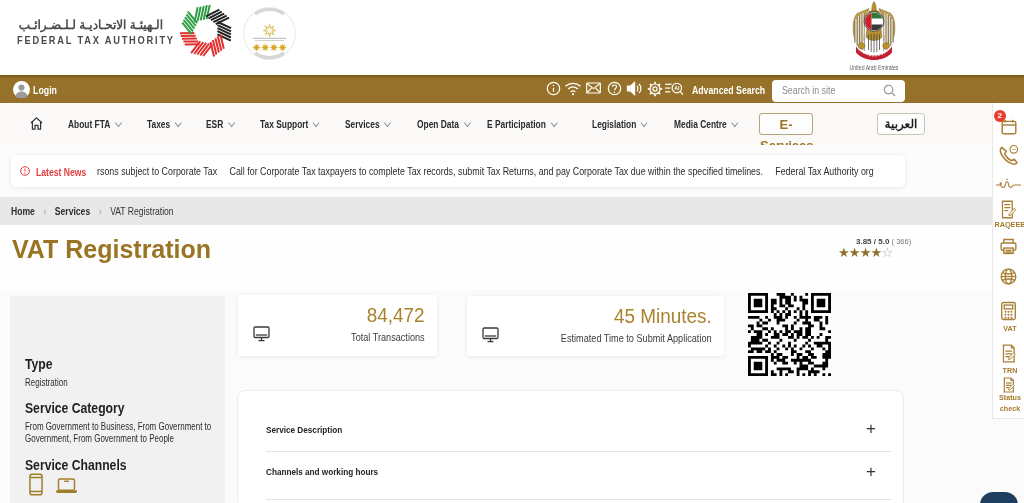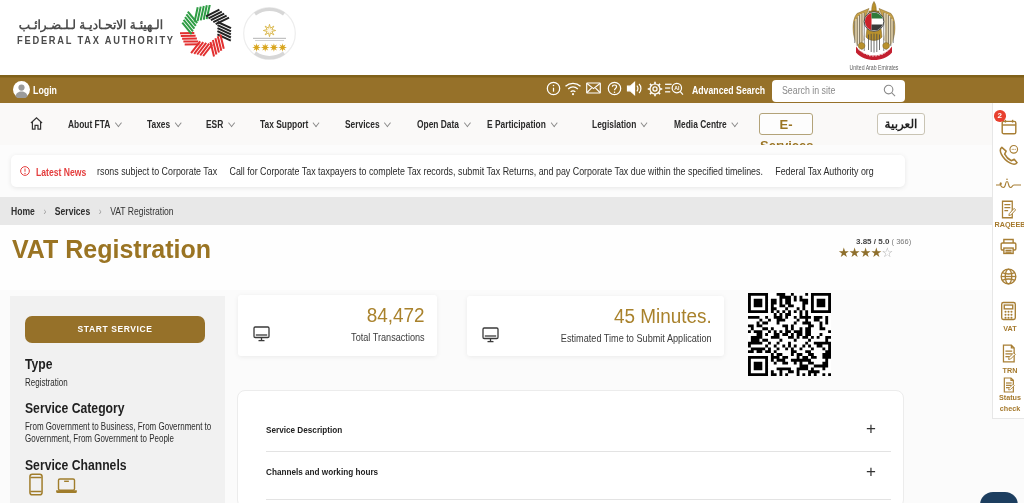--- a/index.html
+++ b/index.html
@@ -266,21 +266,20 @@
 <div class="nred">Latest News</div>
 <div class="ntxt">rsons subject to Corporate Tax&nbsp;&nbsp;&nbsp;&nbsp;&nbsp;Call for Corporate Tax taxpayers to complete Tax records, submit Tax Returns, and pay Corporate Tax due within the specified timelines.&nbsp;&nbsp;&nbsp;&nbsp;&nbsp;Federal Tax Authority org</div>
 <div class="crumb"></div>
 <div class="crumb-in">Home<span class="sep">›</span>Services<span class="sep">›</span><span class="last">VAT Registration</span></div>
 <div class="titlebar"></div>
 <div class="title">VAT Registration</div>
 <div class="rate-t">3.85 / 5.0 <i>( 366)</i></div>
 <div class="stars">★★★★<span class="emp">☆</span></div>
 <div class="main"></div>
 <div class="sidebar">
-  <div class="startbtn">START SERVICE</div>
   <div class="sb-h" style="top:60px;">Type</div>
   <div class="sb-t" style="top:80px;">Registration</div>
   <div class="sb-h" style="top:104px;">Service Category</div>
   <div class="sb-t" style="top:125px; line-height:11.5px;">From Government to Business, From Government to<br>Government, From Government to People</div>
   <div class="sb-h" style="top:161px;">Service Channels</div>
   <svg style="position:absolute;left:19px;top:177px;" width="14" height="23" viewBox="0 0 15 24" fill="none" stroke="#a07d2b" stroke-width="1.6">
       <rect x="1" y="1" width="13" height="22" rx="2.5"></rect>
       <line x1="1.5" y1="4.5" x2="13.5" y2="4.5"></line>
       <line x1="1.5" y1="19.5" x2="13.5" y2="19.5"></line>
     </svg>

